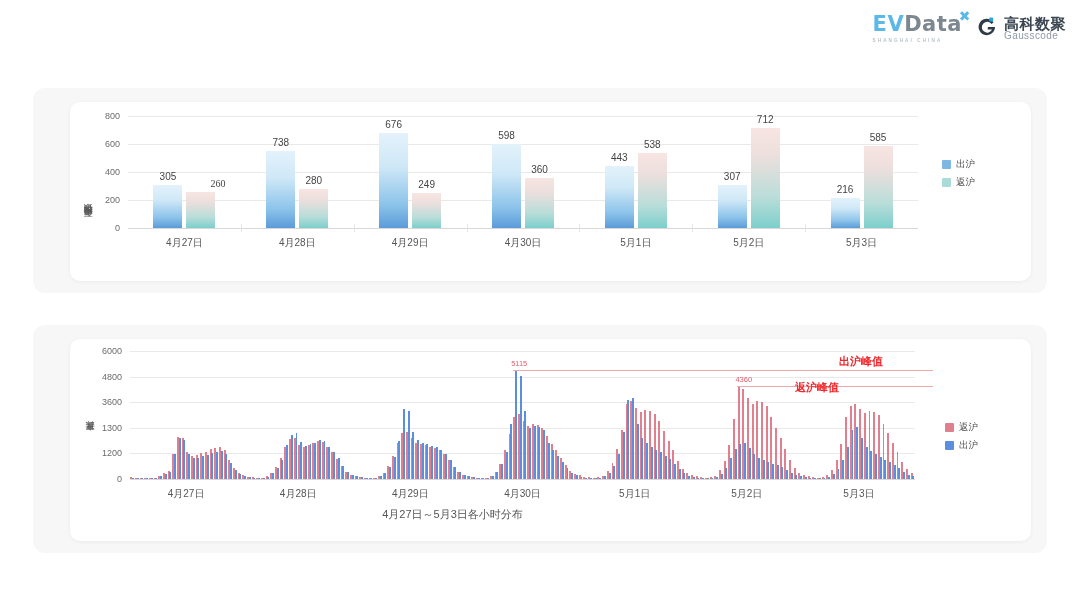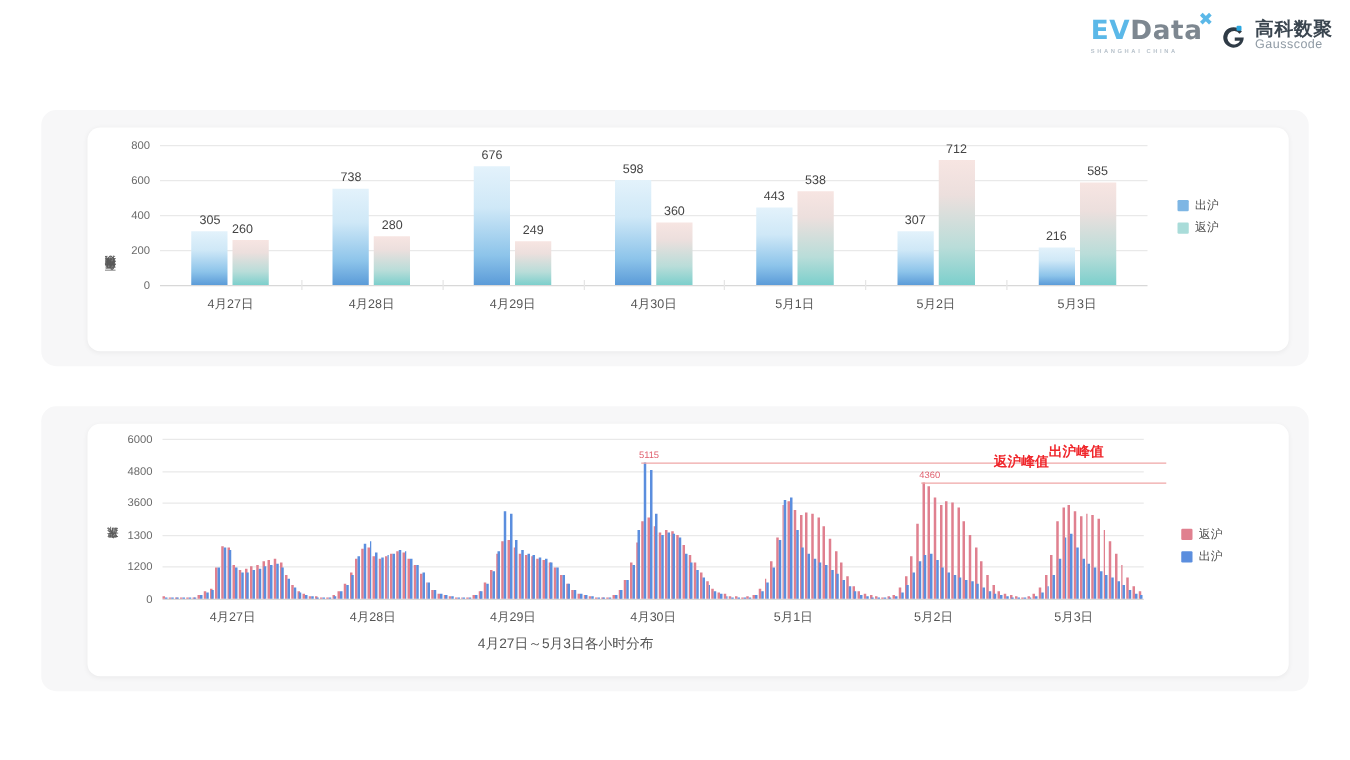--- a/index.html
+++ b/index.html
@@ -24,21 +24,21 @@
   }
   .evdata-word .dark { color: #7d8790; }
   .evdata-x {
     position:absolute; right:-9px; top:-5px;
     font-size: 14px; font-weight: 700; color:#5bb8e8; line-height:1;
   }
   .evdata-sub {
     font-size: 4.6px; letter-spacing: 2.1px; color:#b9c3cc;
     margin-top: 3px; font-weight:700;
   }
-  .gauss-logo { display:flex; align-items:flex-end; gap:6px; }
+  .gauss-logo { display:flex; align-items:flex-start; gap:6px; }
   .gauss-mark { width: 22px; height: 22px; position: relative; }
   .gauss-text { display:flex; flex-direction:column; line-height:1.02; }
   .gauss-cn { font-size: 15px; font-weight: 700; color:#3b4650; letter-spacing:.5px; }
   .gauss-en { font-size: 10px; color:#8f9aa4; letter-spacing:.4px; }
 
   
   .panel {
     position:absolute; left: 33px; width: 1014px;
     background:#f7f7f8; border-radius: 12px;
   }
@@ -153,21 +153,21 @@
           <div class="ytick" style="top: 98px; width: 50px; left: 0px;">200</div>
           <div class="gridline" style="left: 58px; width: 790px; top: 70px;"></div>
           <div class="ytick" style="top: 70px; width: 50px; left: 0px;">400</div>
           <div class="gridline" style="left: 58px; width: 790px; top: 42px;"></div>
           <div class="ytick" style="top: 42px; width: 50px; left: 0px;">600</div>
           <div class="gridline" style="left: 58px; width: 790px; top: 14px;"></div>
           <div class="ytick" style="top: 14px; width: 50px; left: 0px;">800</div>
           <div class="bar1 out" style="left: 83.4286px; width: 29px; height: 42.7px; top: 83.3px;"></div>
           <div class="bar1-val" style="left: 97.9286px; top: 69.3px;">305</div>
           <div class="bar1 back" style="left: 116.429px; width: 29px; height: 36.4px; top: 89.6px;"></div>
-          <div class="bar1-val" style="left: 124px; top: 75.6px;">260</div>
+          <div class="bar1-val" style="left: 148px; top: 75.6px; font-family: Liberation Serif, serif;">260</div>
           <div class="xtick-label" style="left: 114.429px; top: 134px;">4月27日</div>
           <div class="xsep" style="left: 170.857px; top: 122px; height: 8px;"></div>
           <div class="bar1 out" style="left: 196.286px; width: 29px; height: 76.86px; top: 49.14px;"></div>
           <div class="bar1-val" style="left: 210.786px; top: 35.14px;">738</div>
           <div class="bar1 back" style="left: 229.286px; width: 29px; height: 39.2px; top: 86.8px;"></div>
           <div class="bar1-val" style="left: 243.786px; top: 72.8px;">280</div>
           <div class="xtick-label" style="left: 227.286px; top: 134px;">4月28日</div>
           <div class="xsep" style="left: 283.714px; top: 122px; height: 8px;"></div>
           <div class="bar1 out" style="left: 309.143px; width: 29px; height: 94.64px; top: 31.36px;"></div>
           <div class="bar1-val" style="left: 323.643px; top: 17.36px;">676</div>
@@ -570,21 +570,21 @@
           <div class="xtick-label" style="left: 452.5px; top: 148px;">4月30日</div>
           <div class="xtick-label" style="left: 564.643px; top: 148px;">5月1日</div>
           <div class="xtick-label" style="left: 676.786px; top: 148px;">5月2日</div>
           <div class="xtick-label" style="left: 788.929px; top: 148px;">5月3日</div>
           <div class="xcaption" style="left: 382.5px; top: 168px;">4月27日～5月3日各小时分布</div>
           <div class="peakline" style="left: 443.155px; width: 419.845px; top: 30.88px;"></div>
           <div class="peakval" style="left: 441.155px; top: 19.88px;">5115</div>
           <div class="peaklabel" style="color: rgb(240, 39, 44); left: 725px; top: 14.88px; margin-left: 44px;">出沪峰值</div>
           <div class="peakline" style="left: 667.44px; width: 195.56px; top: 46.9867px;"></div>
           <div class="peakval" style="left: 665.44px; top: 35.9867px;">4360</div>
-          <div class="peaklabel" style="color: rgb(240, 39, 44); left: 725px; top: 23px;">返沪峰值</div>
+          <div class="peaklabel" style="color: rgb(240, 39, 44); left: 725px; top: 41px;">返沪峰值</div>
         </div>
       <div class="legend" id="legend2" style="left: 875px; top: 82px;">
           <div class="legend-row">
             <span class="legend-swatch" style="background:#e0808f"></span>
             <span class="legend-text">返沪</span>
           </div>
           <div class="legend-row">
             <span class="legend-swatch" style="background:#5b8ede"></span>
             <span class="legend-text">出沪</span>
           </div>

